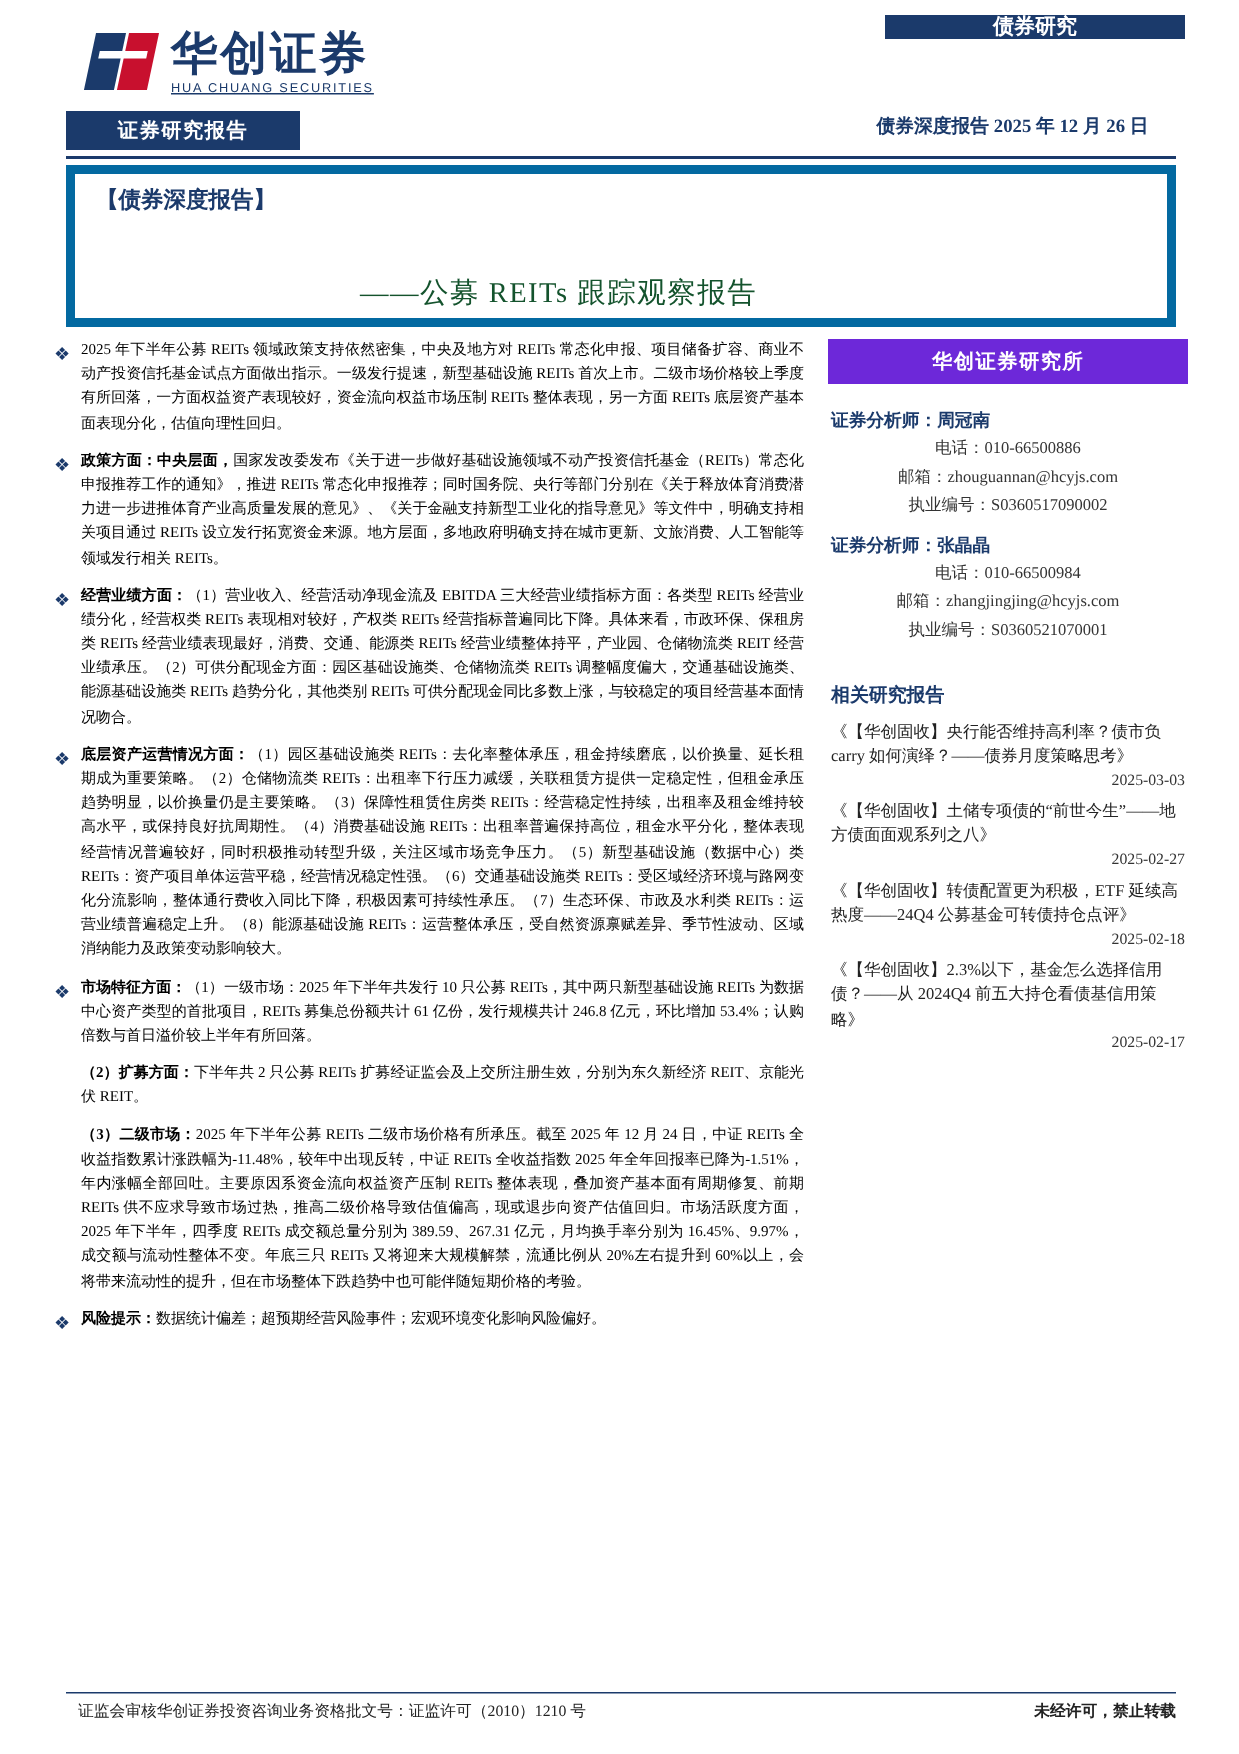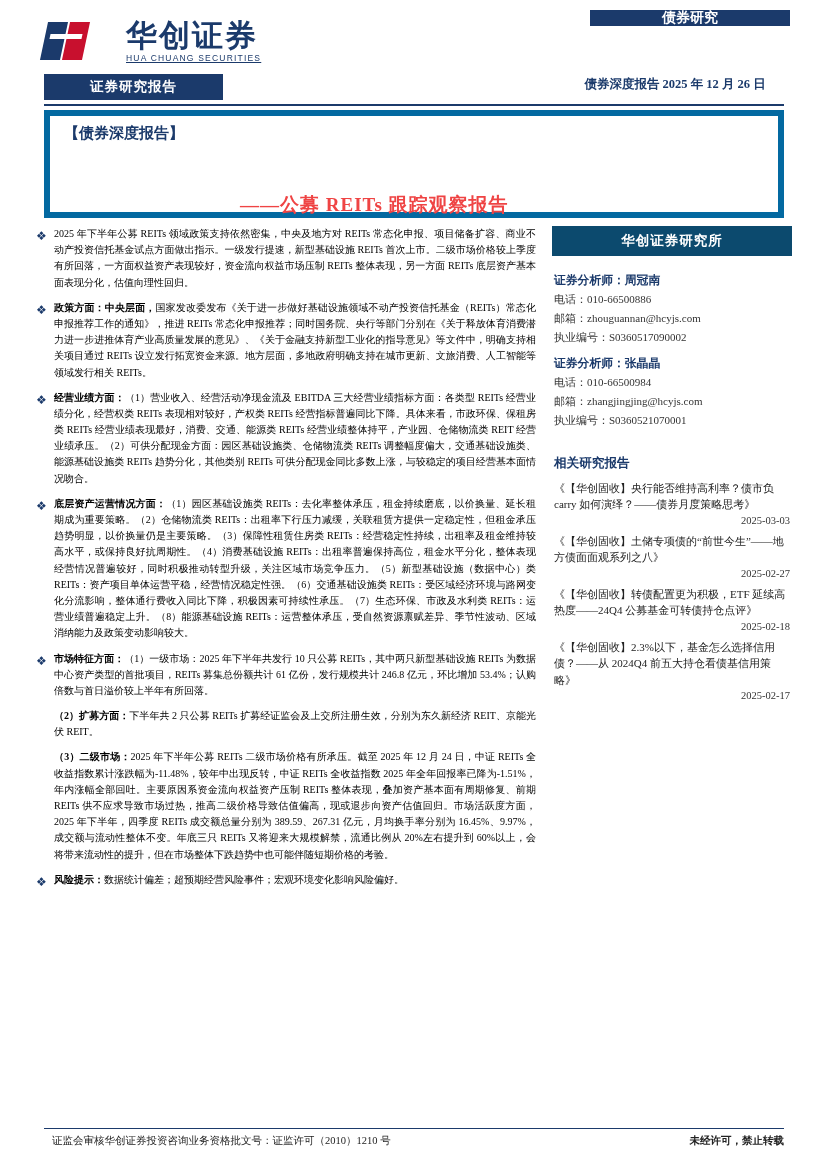--- a/index.html
+++ b/index.html
@@ -15,65 +15,65 @@
   }
   .page { position: relative; width: 826px; height: 1169px; }
 
   
   .hdr-tab {
     position: absolute; left: 590px; top: 10px; width: 200px; height: 16px;
     background: #1b3a6b; color: #fff; font-size: 14px; font-weight: bold;
     display: flex; align-items: center; justify-content: center;
     font-family: "Liberation Sans", sans-serif;
   }
-  .logo-wrap { position: absolute; left: 44px; top: 18px; display: flex; align-items: center; gap: 28px; }
+  .logo-wrap { position: absolute; left: 60px; top: 18px; display: flex; align-items: center; }
   .logo-mark { width: 46px; height: 46px; position: relative; margin-right: 8px; }
   .logo-mark .b1 { position:absolute; left:0; top:4px; width:20px; height:38px; background:#1b3a6b; transform: skewX(-12deg); }
   .logo-mark .b2 { position:absolute; left:22px; top:4px; width:20px; height:38px; background:#c8102e; transform: skewX(-12deg); }
   .logo-mark .w1 { position:absolute; left:6px; top:16px; width:32px; height:5px; background:#fff; transform: skewX(-12deg); }
   .logo-text { line-height: 1; }
   .logo-cn { font-size: 31px; font-weight: bold; letter-spacing: 2px; color: #1b3a6b; font-family: "Liberation Serif", serif; }
   .logo-en { font-size: 8.5px; letter-spacing: 1.2px; color: #1b3a6b; margin-top: 3px; font-family: "Liberation Sans", sans-serif; text-decoration: underline; }
 
   .report-type {
-    position: absolute; left: 44px; top: 74px; width: 179px; height: 26px;
+    position: absolute; left: 44px; top: 74px; width: 156px; height: 26px;
     background: #1b3a6b; color: #fff; font-size: 13.5px; font-weight: bold;
     display: flex; align-items: center; justify-content: center; letter-spacing: 1px;
   }
   .hdr-right {
     position: absolute; left: 560px; top: 76px; width: 230px; font-size: 12.5px;
     color: #1b3a6b; font-weight: bold; text-align: center;
   }
   .hdr-rule { position: absolute; left: 44px; top: 104px; width: 740px; height: 2px; background: #1b3a6b; }
 
   
   .title-box {
     position: absolute; left: 44px; top: 110px; width: 740px; height: 108px;
     border: 6px solid #0369a1; background: #fff;
   }
   .title-sub { position: absolute; left: 14px; top: 8px; font-size: 15px; font-weight: bold; color: #1b3a6b; }
   .title-main { position: absolute; left: 44px; top: 32px; font-size: 24px; font-weight: bold; color: #1b3a6b; letter-spacing: 1px; }
-  .title-main2 { position: absolute; left: 190px; top: 76px; font-size: 19px; font-weight: bold; color: #ef4444; letter-spacing: 1px; }
+  .title-main2 { position: absolute; left: 190px; top: 66px; font-size: 19px; font-weight: normal; color: #14532d; letter-spacing: 1px; }
 
   
   .content { position: absolute; left: 36px; top: 226px; width: 500px; }
   .bullet { display: flex; margin-bottom: 9px; }
   .bullet .mk { color: #1b3a6b; font-size: 12px; width: 18px; flex: 0 0 18px; padding-top: 3px; }
   .bullet .tx { font-size: 10px; line-height: 1.62; text-align: justify; }
   .bullet .tx b { font-weight: bold; }
 
   
   .rt { position: absolute; left: 552px; top: 226px; width: 240px; }
   .rt-hd {
-    background: #0c4a6e; color: #fff; height: 30px; font-size: 13.5px; font-weight: bold;
+    background: #6d28d9; color: #fff; height: 30px; font-size: 13.5px; font-weight: bold;
     display: flex; align-items: center; justify-content: center; letter-spacing: 1px;
   }
   .rt-body { padding: 10px 2px 0 2px; }
   .an-name { font-size: 11.8px; font-weight: bold; color: #1b3a6b; margin-top: 7px; }
-  .an-line { font-size: 11px; color: #333; margin-top: 3px; line-height: 1.45; }
+  .an-line { font-size: 11px; color: #333; margin-top: 3px; line-height: 1.45; text-align: center; }
   .rt-hd2 { font-size: 12.6px; font-weight: bold; color: #1b3a6b; margin-top: 26px; margin-bottom: 8px; }
   .rel-item { font-size: 11px; line-height: 1.5; color: #222; margin-bottom: 2px; }
   .rel-date { font-size: 10.5px; color: #333; text-align: right; margin-bottom: 7px; }
 
   
   .foot-rule { position: absolute; left: 44px; top: 1128px; width: 740px; height: 1px; background: #1b3a6b; }
   .foot-l { position: absolute; left: 52px; top: 1134px; font-size: 10.5px; color: #222; }
   .foot-r { position: absolute; right: 42px; top: 1134px; font-size: 10.5px; color: #222; font-weight: bold; }
 </style>
 </head>

